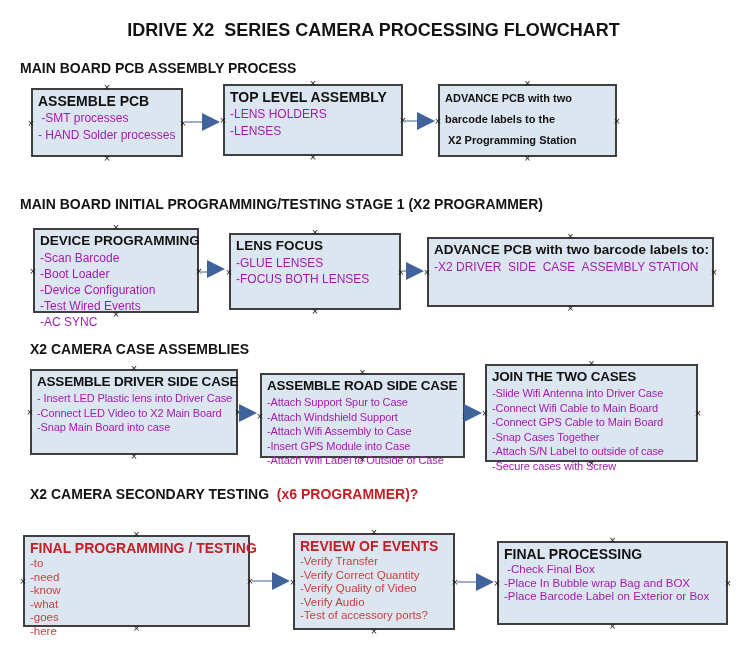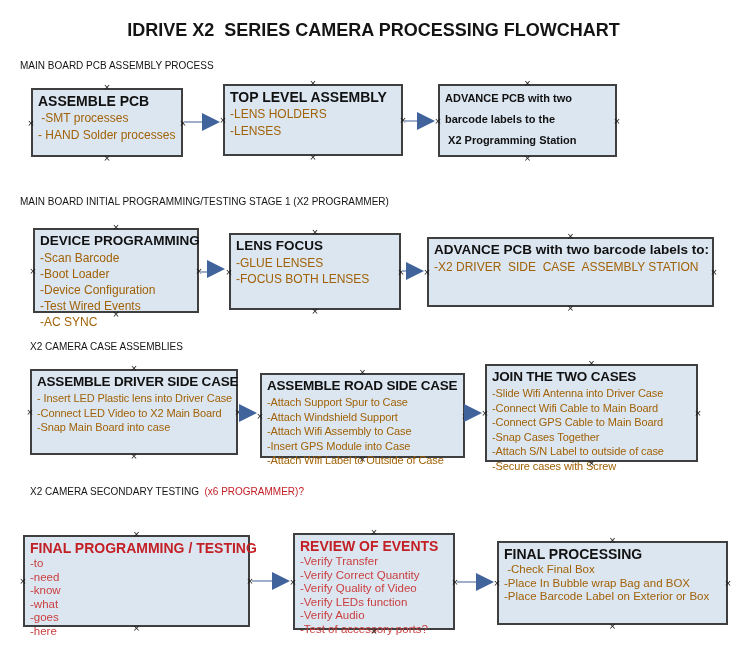--- a/index.html
+++ b/index.html
@@ -1,30 +1,30 @@
 <!DOCTYPE html>
 <html style="--box-fill: #dce6f1; --box-border: #3f3f3f; --arrow-line: #9fafca; --arrow-head: #40639c; --red-title: #c32026; --red-item: #ca3f3f;"><head>
 <meta charset="utf-8">
 <style>
   html,body{margin:0;padding:0;background:#ffffff;}
   .canvas{position:relative;width:747px;height:662px;background:#fff;overflow:hidden;
           font-family:"Liberation Sans",sans-serif;color:#141414;}
   .main-title{position:absolute;top:20px;left:0;width:747px;text-align:center;
               font-size:18px;font-weight:bold;white-space:pre;}
-  .heading{position:absolute;font-size:10px;font-weight:normal;white-space:pre;}
+  .heading{position:absolute;font-size:14px;font-weight:bold;white-space:pre;}
   #h0{left:20px;top:60px}
   #h1{left:20px;top:196px}
   #h2{left:30px;top:341px}
   #h3{left:30px;top:486px}
   .red-part{color:var(--red-title);}
 
   .box{position:absolute;background:var(--box-fill);border:2px solid var(--box-border);
        box-sizing:border-box;padding:2px 4px 0 5px;}
   .box-title{font-weight:bold;font-size:14px;line-height:18px;color:#111;white-space:pre;}
-  .box-item{font-size:12px;color:#a16207;white-space:pre;}
+  .box-item{font-size:12px;color:#a21caf;white-space:pre;}
   .s0 .box-item{line-height:17px;}
   .s1 .box-item{line-height:16px;}
   .s1 .box-title{font-size:13.5px;}
   .s2 .box-item{line-height:14.5px;font-size:11px;letter-spacing:-0.1px;}
   .s2 .box-title{font-size:13.5px;letter-spacing:-0.2px;}
   .s3 .box-item{line-height:13.5px;font-size:11.5px;}
   .bold-items .box-item{font-weight:bold;font-size:11px;line-height:21px;color:#111;}
   .red-box .box-title{color:var(--red-title);}
   .red-box .box-item{color:var(--red-item);}
 
@@ -165,21 +165,20 @@
       <span class="handle h-top">×</span>
       <span class="handle h-bottom">×</span>
       <span class="handle h-left">×</span>
       <span class="handle h-right">×</span>
     </div>
   <div class="box s3 red-box" id="b31">
       <div class="box-title">REVIEW OF EVENTS</div>
       <div class="box-item">-Verify Transfer</div>
       <div class="box-item">-Verify Correct Quantity</div>
       <div class="box-item">-Verify Quality of Video</div>
-      <div class="box-item">-Verify LEDs function</div>
       <div class="box-item">-Verify Audio</div>
       <div class="box-item">-Test of accessory ports?</div>
       <span class="handle h-top">×</span>
       <span class="handle h-bottom">×</span>
       <span class="handle h-left">×</span>
       <span class="handle h-right">×</span>
     </div>
   <div class="box s3" id="b32">
       <div class="box-title">FINAL PROCESSING</div>
       <div class="box-item"> -Check Final Box</div>

